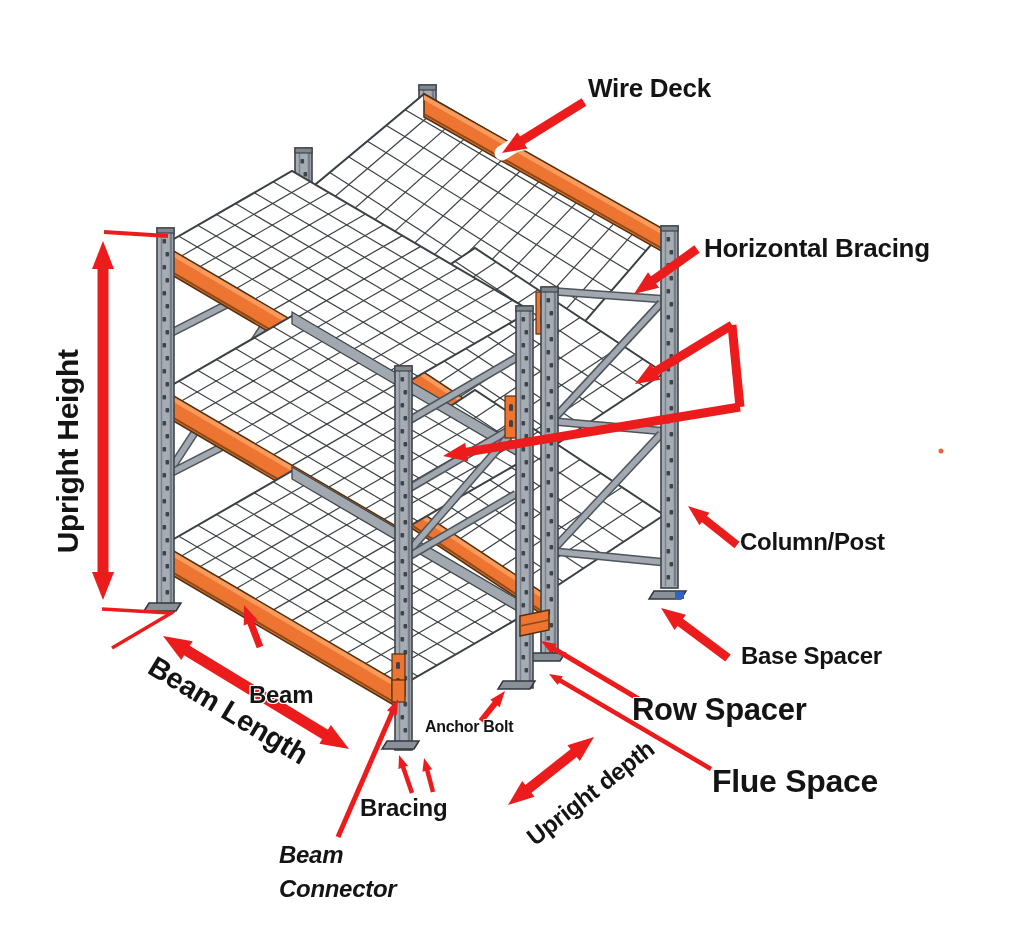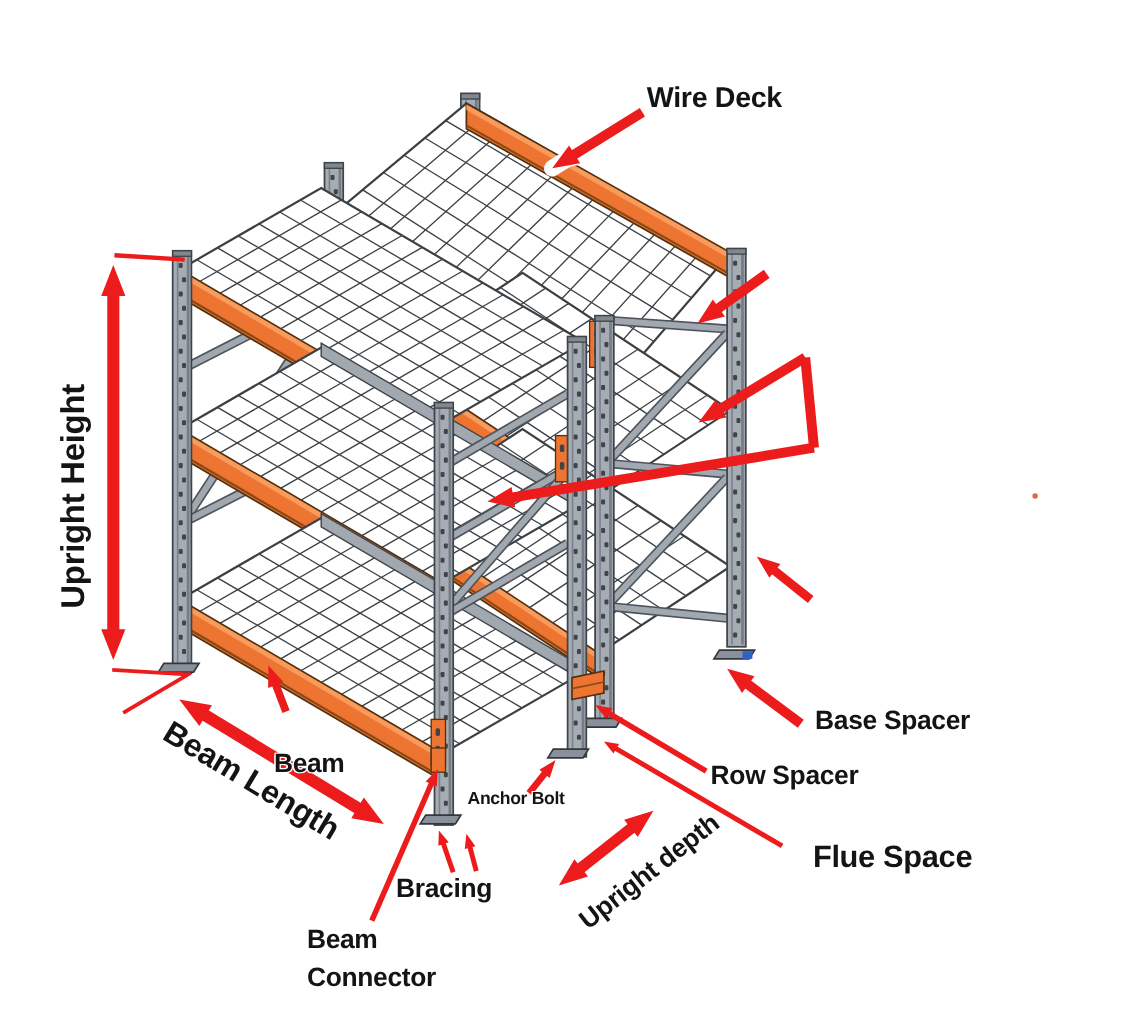--- a/index.html
+++ b/index.html
@@ -12,28 +12,28 @@
   #lbl-wire-deck{left:588px;top:74px;font-size:26px;}
   #lbl-horizontal-bracing{left:704px;top:234px;font-size:26px;}
   #lbl-diagonal-bracing{left:756px;top:347px;font-size:26px;}
   #lbl-upright-height{left:-72px;top:434px;width:280px;text-align:center;font-size:30px;
        transform:rotate(-90deg);}
   #lbl-beam{left:249px;top:650px;font-size:24px;margin-top:31px;}
   #lbl-beam-length{left:128px;top:694px;width:200px;text-align:center;font-size:29px;
        transform:rotate(31deg);}
   #lbl-column-post{left:740px;top:528px;font-size:24px;}
   #lbl-base-plate{left:741px;top:642px;font-size:24px;}
-  #lbl-row-spacer{left:646px;top:692px;font-size:24px;}
+  #lbl-row-spacer{left:632px;top:692px;font-size:31px;}
   #lbl-anchor-bolt{left:425px;top:718px;font-size:16px;}
   #lbl-upright-depth{left:508px;top:779px;width:165px;text-align:center;font-size:24px;
        transform:rotate(-38deg);}
-  #lbl-flue-space{left:712px;top:763px;font-size:28px;margin-left:27px;}
+  #lbl-flue-space{left:712px;top:763px;font-size:32px;}
   #lbl-keyhole{left:360px;top:794px;font-size:24px;}
   #lbl-beam-connector{left:279px;top:838px;width:120px;white-space:normal;font-size:24px;
-       line-height:1.42;}
+       line-height:1.42;font-style:italic;}
 </style>
 </head>
 <body>
 
 <div id="stage">
   <svg id="scene" width="1024" height="935" viewBox="0 0 1024 935">
       <g>
         <rect x="419" y="85" width="17" height="385" fill="#a6acb4" stroke="#3f444a" stroke-width="1.6"></rect>
         <line x1="423.5" y1="87" x2="423.5" y2="468" stroke="#7b828b" stroke-width="1.5" stroke-linecap="butt"></line>
         <line x1="433" y1="87" x2="433" y2="468" stroke="#777d86" stroke-width="2.5" stroke-linecap="butt"></line>
@@ -512,23 +512,25 @@
         <polygon points="549,674 562.7433128091602,676.2630406601678 557.684751333491,684.889219176572" fill="#ec1c1d"></polygon>
       </g>
       <g>
         <line x1="104" y1="232" x2="168" y2="236" stroke="#ec1c1d" stroke-width="4" stroke-linecap="butt"></line>
         <line x1="102" y1="609" x2="170" y2="613" stroke="#ec1c1d" stroke-width="3.5" stroke-linecap="butt"></line>
         <line x1="112" y1="648" x2="173" y2="612" stroke="#ec1c1d" stroke-width="3.5" stroke-linecap="butt"></line>
       </g>
     </svg>
 
   <div class="lbl" id="lbl-wire-deck">Wire Deck</div>
+  <div class="lbl" id="lbl-horizontal-bracing">Horizontal Bracing</div>
   <div class="lbl" id="lbl-upright-height">Upright Height</div>
   <div class="lbl" id="lbl-beam">Beam</div>
   <div class="lbl" id="lbl-beam-length">Beam Length</div>
+  <div class="lbl" id="lbl-column-post">Column/Post</div>
   <div class="lbl" id="lbl-base-plate">Base Spacer</div>
   <div class="lbl" id="lbl-row-spacer">Row Spacer</div>
   <div class="lbl" id="lbl-anchor-bolt">Anchor Bolt</div>
   <div class="lbl" id="lbl-upright-depth">Upright depth</div>
   <div class="lbl" id="lbl-flue-space">Flue Space</div>
   <div class="lbl" id="lbl-keyhole">Bracing</div>
   <div class="lbl" id="lbl-beam-connector">Beam Connector</div>
 </div>
 
 </body></html>

